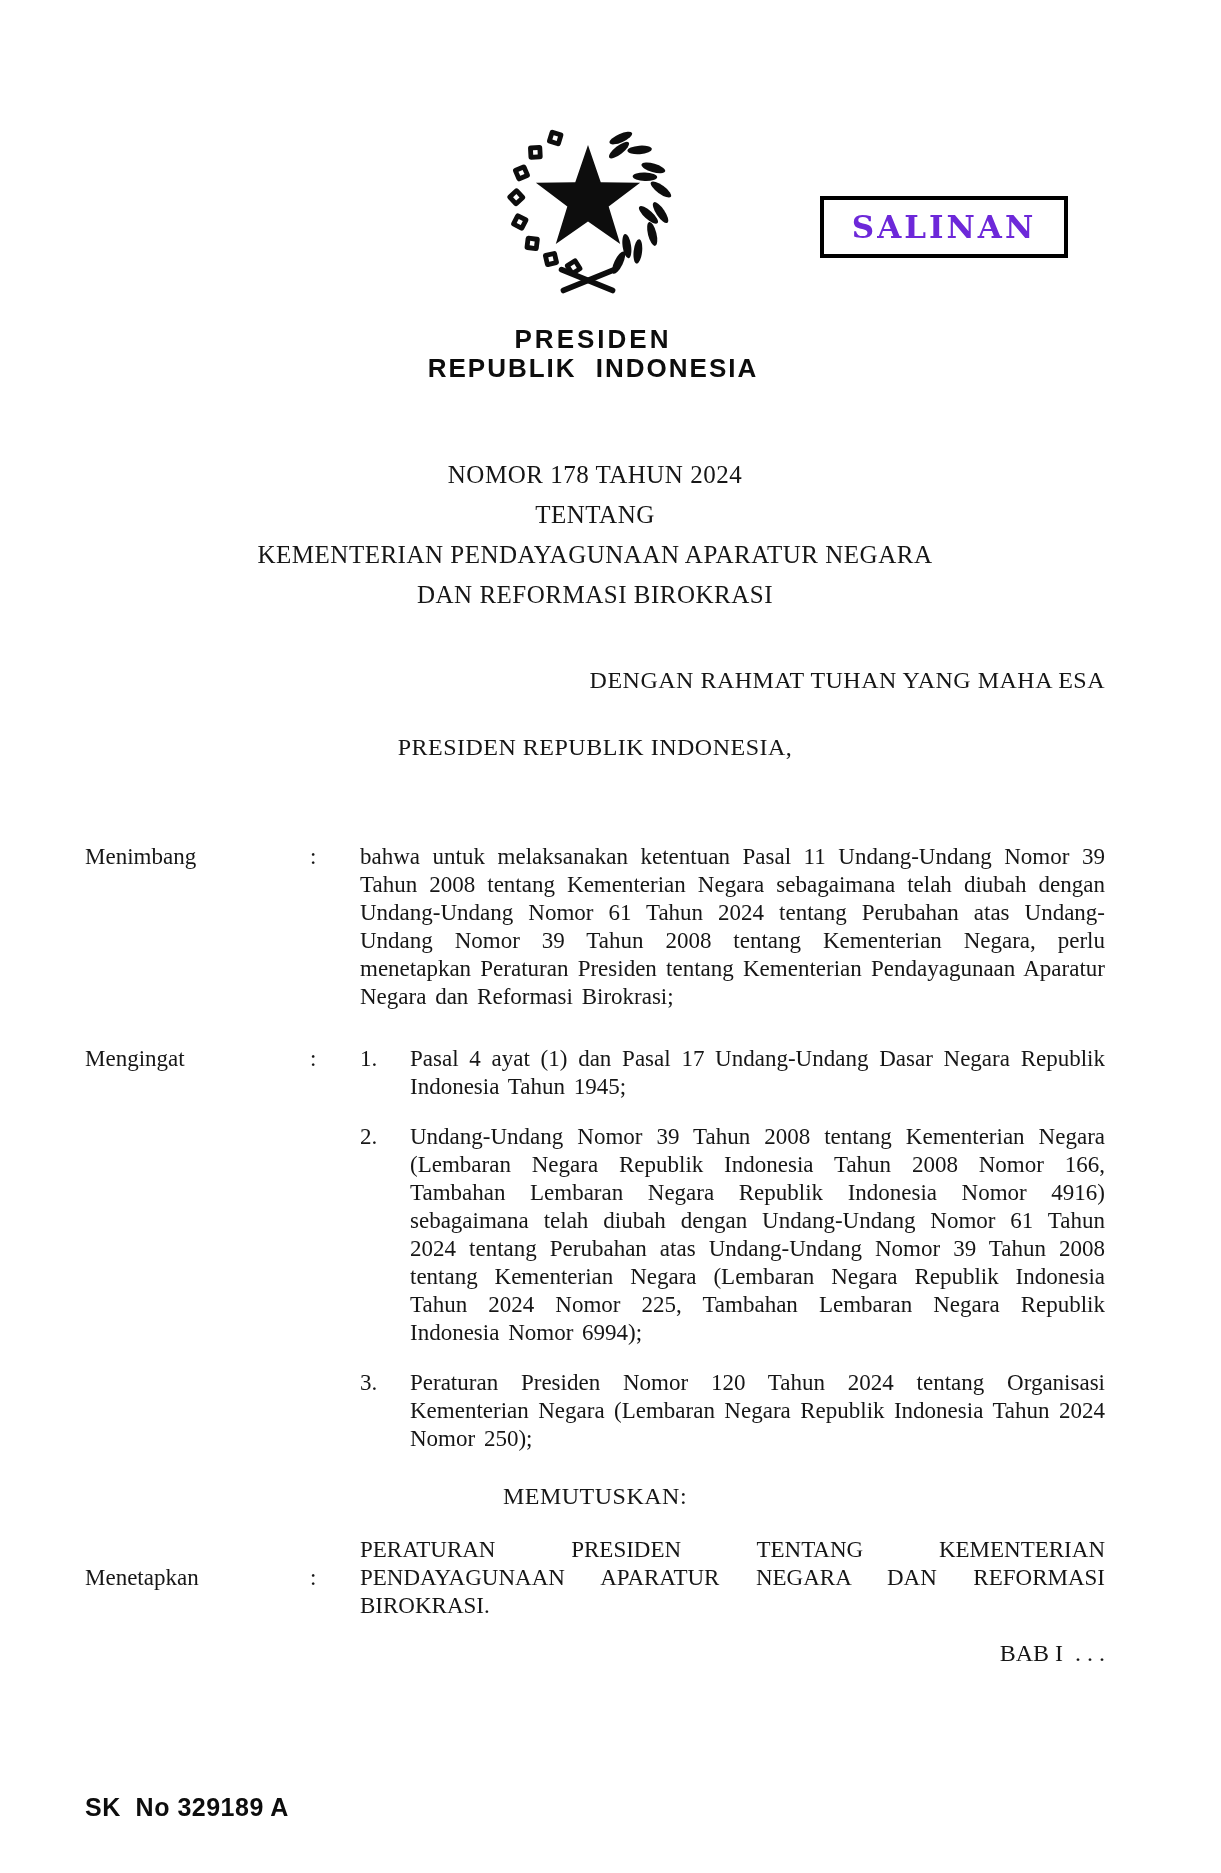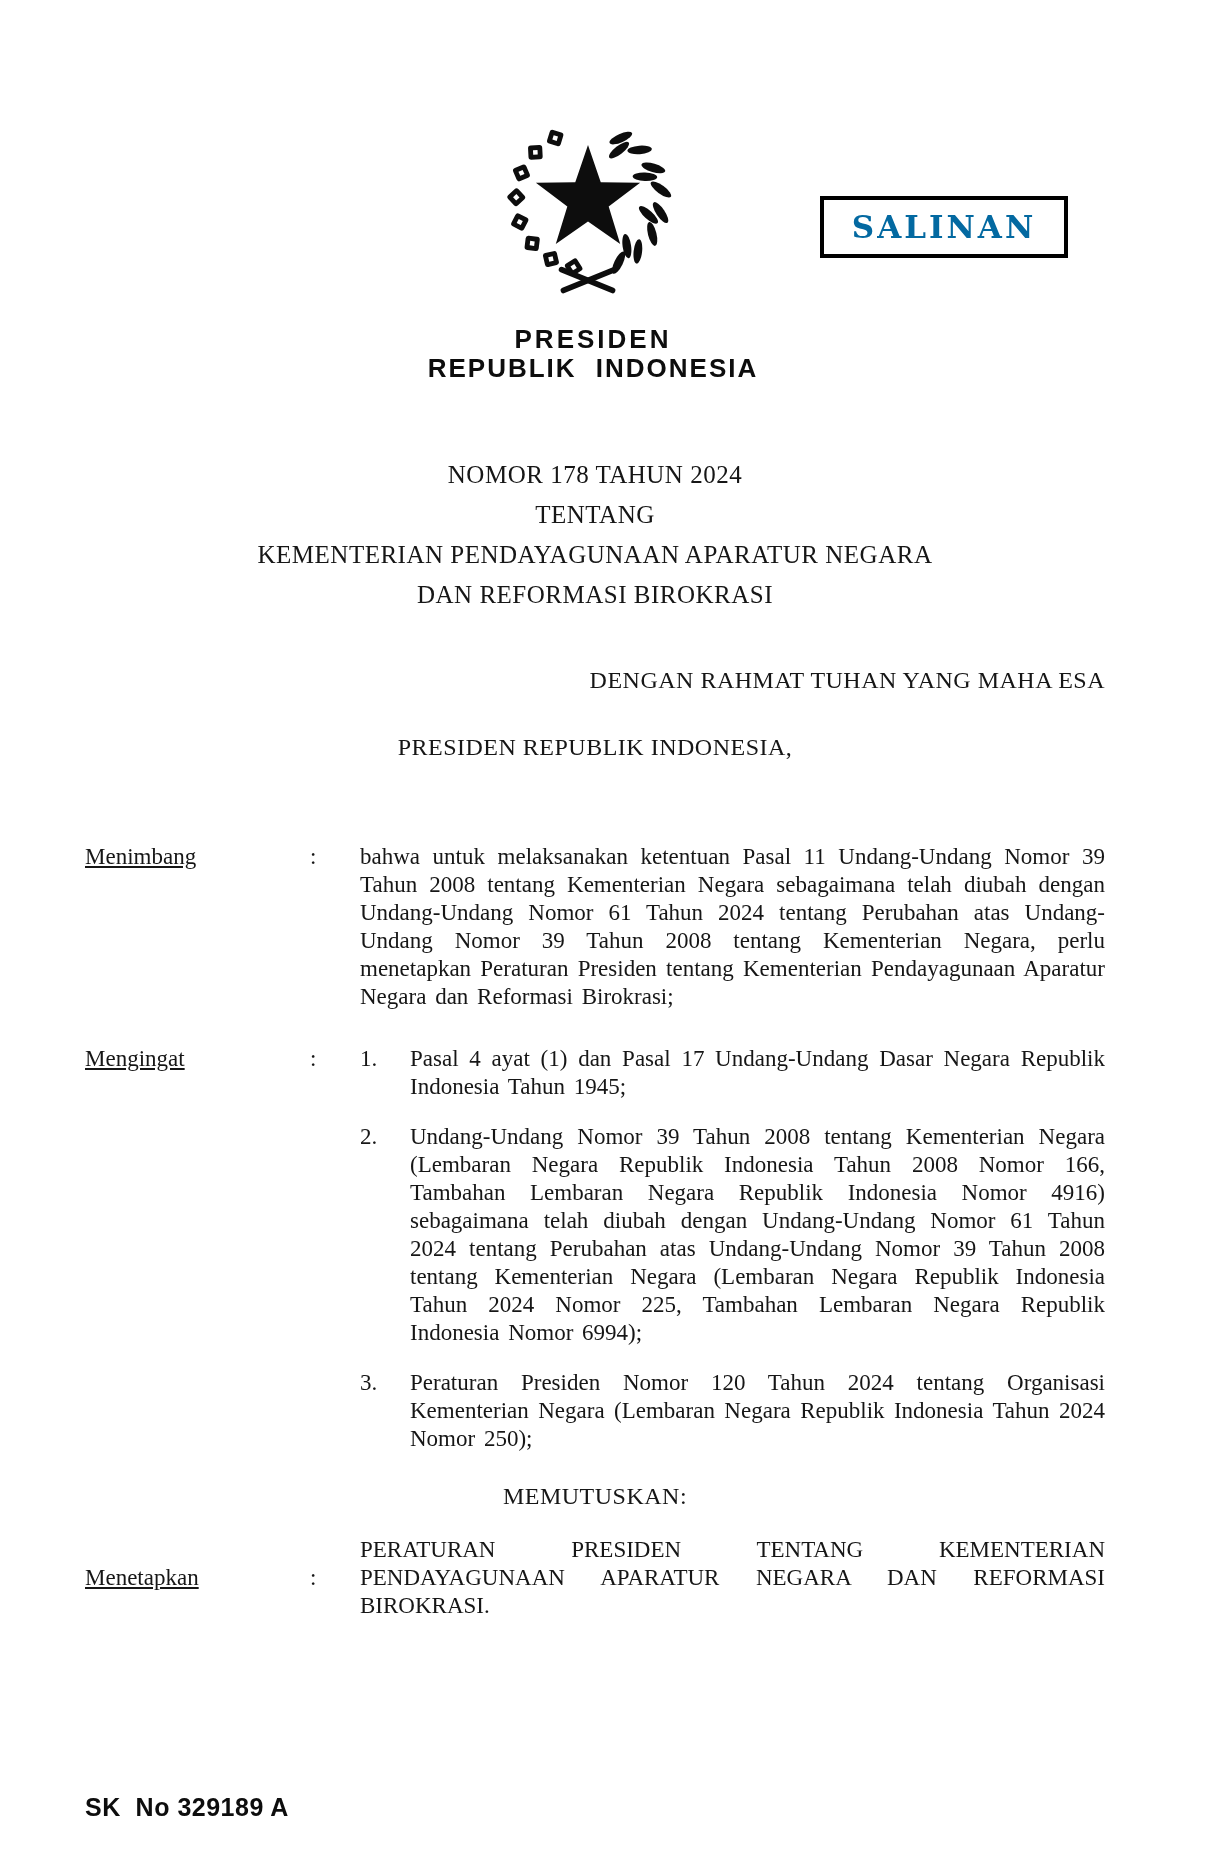--- a/index.html
+++ b/index.html
@@ -51,21 +51,21 @@
     width: 240px;
     height: 54px;
     border: 4px solid #000;
     display: flex;
     align-items: center;
     justify-content: center;
     font-family: "DejaVu Serif", serif;
     font-weight: bold;
     font-size: 31px;
     letter-spacing: 3px;
-    color: #0369a1;
+    color: #6d28d9;
   }
 
   
   .content {
     position: absolute;
     left: 85px;
     top: 455px;
     width: 1020px;
   }
 
@@ -87,21 +87,21 @@
     text-align: center;
     font-size: 24px;
     letter-spacing: 0.5px;
   }
 
   .clause-row {
     display: flex;
     font-size: 23px;
     line-height: 28px;
   }
-  .clause-label { width: 225px; flex: 0 0 225px; text-decoration: underline; }
+  .clause-label { width: 225px; flex: 0 0 225px; }
   .clause-colon { width: 50px; flex: 0 0 50px; }
   .clause-body  { flex: 1 1 auto; }
 
   .row-considering { margin-top: 82px; }
   .row-recalling   { margin-top: 34px; }
   .row-enacting    { margin-top: 26px; align-items: center; }
 
   .justified {
     text-align: justify;
     word-spacing: 3px;
@@ -238,18 +238,19 @@
     </div>
 
     <div class="decision-heading">MEMUTUSKAN:</div>
 
     <div class="clause-row row-enacting">
       <div class="clause-label">Menetapkan</div>
       <div class="clause-colon">:</div>
       <div class="clause-body justified">PERATURAN PRESIDEN TENTANG KEMENTERIAN PENDAYAGUNAAN APARATUR NEGARA DAN REFORMASI BIROKRASI.</div>
     </div>
 
+    <div class="continuation">BAB I  . . .</div>
 
   </div>
 
   <div class="doc-number">SK  No 329189 A</div>
 
 </div>
 
 </body></html>

